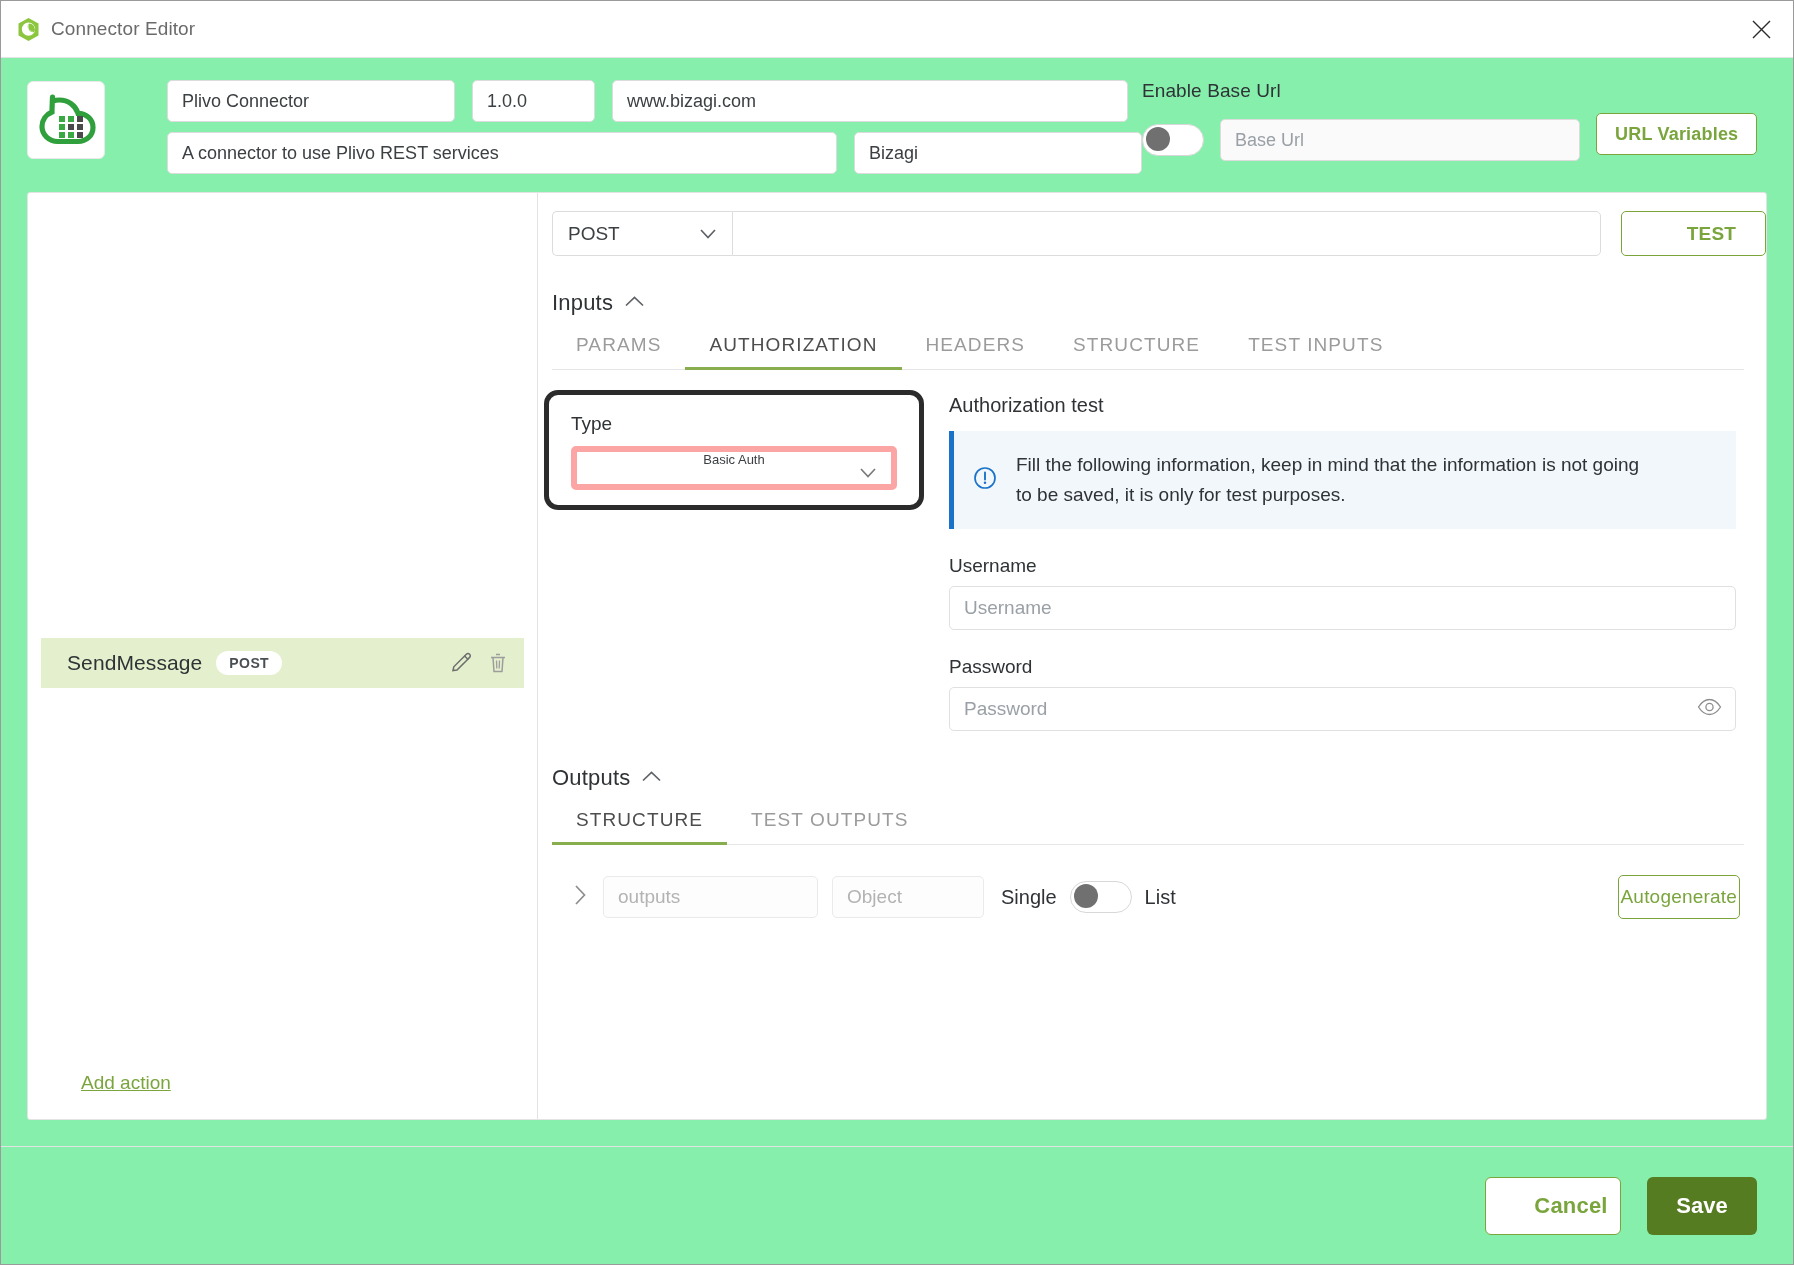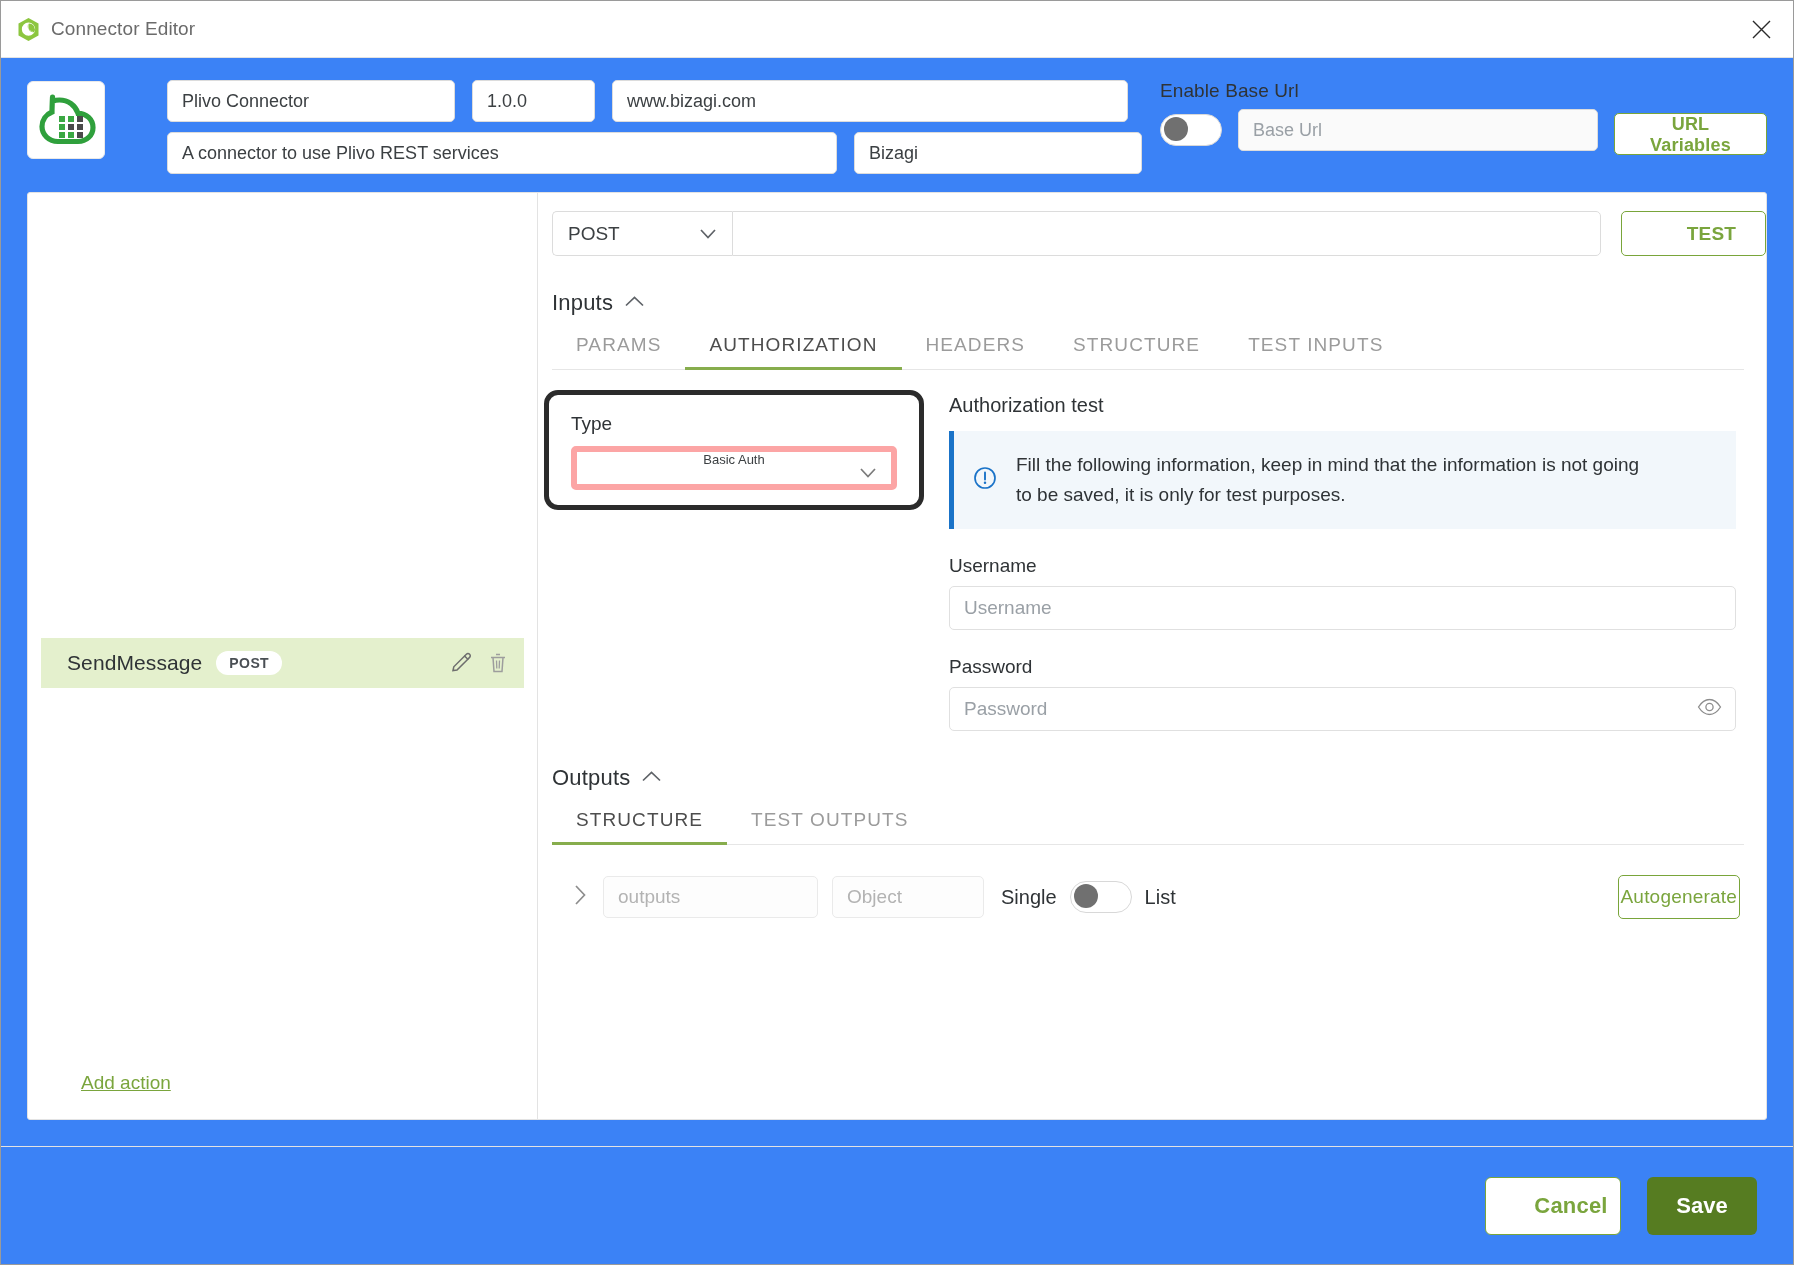--- a/index.html
+++ b/index.html
@@ -12,21 +12,21 @@
     color: #3c4043;
     overflow: hidden;
     position: relative;
   }
   .window {
     position: absolute;
     left: 0; top: 0;
     width: 1794px; height: 1265px;
     box-sizing: border-box;
     border: 1px solid #9a9a9a;
-    background: #3b82f6;
+    background: #86efac;
     display: flex;
     flex-direction: column;
   }
   
   .titlebar {
     height: 57px;
     flex: 0 0 57px;
     display: flex;
     align-items: center;
     border-bottom: 1px solid #e3e3e3;
@@ -92,24 +92,23 @@
     outline: none;
   }
   .inp::placeholder { color: #9aa0a6; }
   .inp.w-name   { width: 288px; }
   .inp.w-ver    { width: 123px; }
   .inp.w-url    { width: 516px; }
   .inp.w-desc   { width: 670px; }
   .inp.w-base   { width: 360px; background: #fafafa; }
 
   .baseurl-col {
-    margin-left: 18px;
     display: flex;
     flex-direction: column;
-    gap: 7px;
+    gap: 17px;
   }
   .baseurl-label {
     font-size: 19px;
     color: #2f3336;
     letter-spacing: .1px;
   }
   .baseurl-row { display: flex; align-items: center; gap: 16px; }
 
   .toggle {
     width: 60px; height: 30px;

